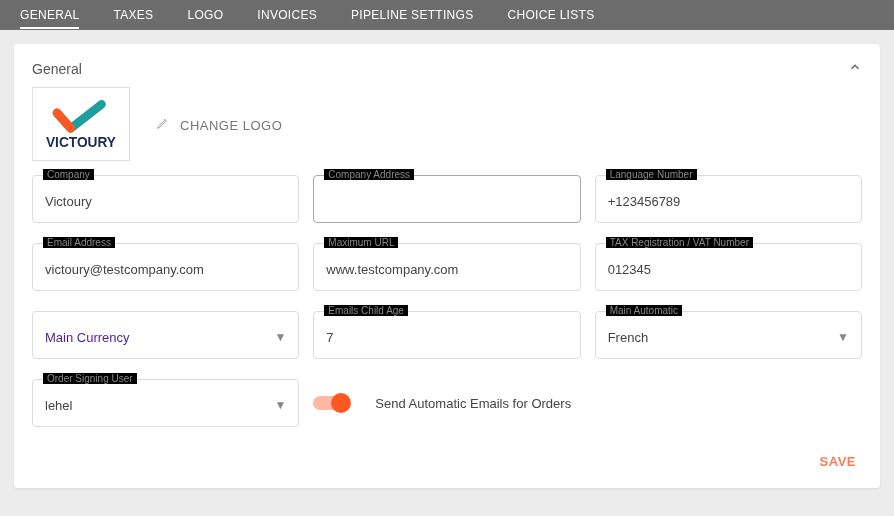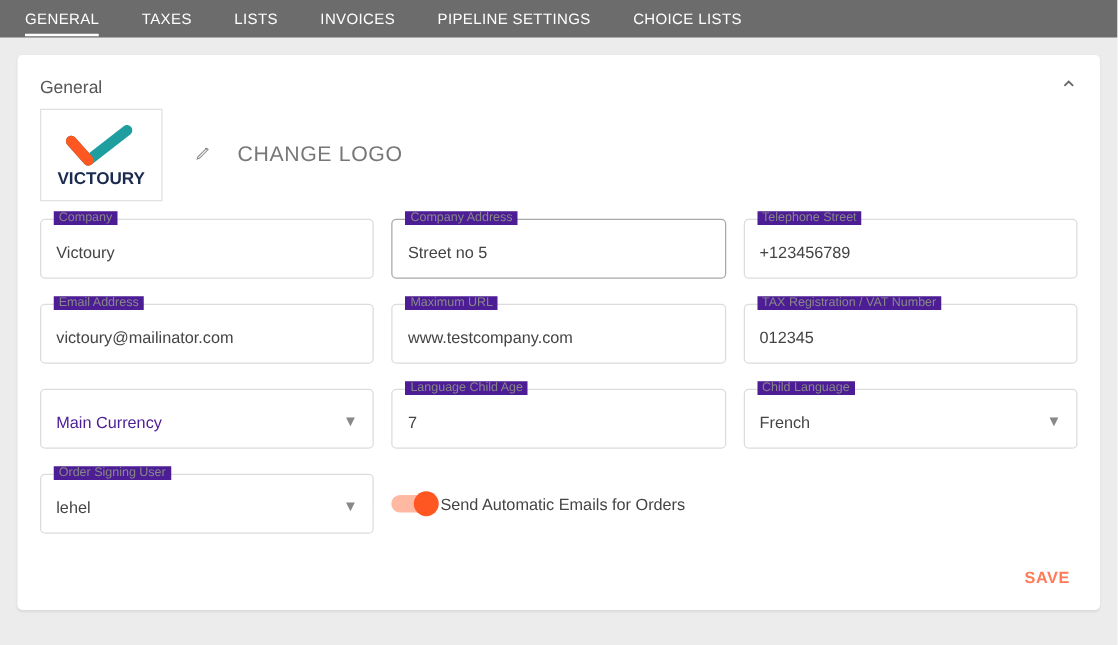--- a/index.html
+++ b/index.html
@@ -61,23 +61,23 @@
     height: 74px;
     border: 1px solid #e0e0e0;
     display: flex;
     align-items: center;
     justify-content: center;
   }
   .logo-svg { width: 86px; height: 60px; }
   .change-logo {
     display: flex;
     align-items: flex-end;
-    gap: 20px;
+    gap: 10px;
     color: #777;
-    font-size: 17px;
+    font-size: 13px;
     letter-spacing: 0.5px;
     cursor: pointer;
   }
   .grid {
     display: grid;
     grid-template-columns: repeat(3, 1fr);
     gap: 20px 14px;
   }
   .field {
     position: relative;
@@ -86,41 +86,41 @@
     padding: 14px 12px 10px;
     height: 48px;
     display: flex;
     align-items: center;
   }
   .field.hl { border: 1px solid #a8a8a8; }
   .field-label {
     position: absolute;
     top: -7px;
     left: 10px;
-    background: #4c1d95;
+    background: #000000;
     padding: 0 4px;
     font-size: 10px;
     color: #888;
   }
   .field-value {
     font-size: 13px;
     color: #444;
     width: 100%;
   }
   .field-placeholder { color: #4c1d95; }
   .field .chev {
     position: absolute;
     right: 12px;
     color: #888;
     font-size: 12px;
   }
   .toggle-row {
     display: flex;
     align-items: center;
-    gap: 3px;
+    gap: 26px;
     height: 48px;
     text-align: center;
   }
   .toggle {
     width: 36px;
     height: 14px;
     background: #ffb9a3;
     border-radius: 8px;
     position: relative;
     cursor: pointer;
@@ -151,21 +151,21 @@
   }
   .chev-up {}
   .pencil-svg { width: 14px; height: 14px; stroke: #888; fill: none; stroke-width: 1.4; }
 </style>
 </head>
 <body>
 
 <div class="topnav">
   <div class="topnav-item active">GENERAL</div>
   <div class="topnav-item">TAXES</div>
-  <div class="topnav-item">LISTS</div>
+  <div class="topnav-item">LOGO</div>
   <div class="topnav-item">INVOICES</div>
   <div class="topnav-item">PIPELINE SETTINGS</div>
   <div class="topnav-item">CHOICE LISTS</div>
 </div>
 
 <div class="page">
   <div class="card">
     <div class="card-head">
       <div class="card-title">General</div>
       <div class="chev-up">
@@ -195,51 +195,50 @@
     </div>
 
     <div class="grid">
 
       <div class="field">
         <span class="field-label">Company</span>
         <span class="field-value">Victoury</span>
       </div>
       <div class="field hl">
         <span class="field-label">Company Address</span>
-        <span class="field-value">Street no 5</span>
-      </div>
-      <div class="field">
-        <span class="field-label">Telephone Street</span>
+      </div>
+      <div class="field">
+        <span class="field-label">Language Number</span>
         <span class="field-value">+123456789</span>
       </div>
 
       <div class="field">
         <span class="field-label">Email Address</span>
-        <span class="field-value">victoury@mailinator.com</span>
+        <span class="field-value">victoury@testcompany.com</span>
       </div>
       <div class="field">
         <span class="field-label">Maximum URL</span>
         <span class="field-value">www.testcompany.com</span>
       </div>
       <div class="field">
         <span class="field-label">TAX Registration / VAT Number</span>
         <span class="field-value">012345</span>
       </div>
 
       <div class="field">
         <span class="field-value field-placeholder">Main Currency</span>
         <span class="chev">▼</span>
       </div>
       <div class="field">
-        <span class="field-label">Language Child Age</span>
+        <span class="field-label">Emails Child Age</span>
         <span class="field-value">7</span>
       </div>
 
       <div class="field">
-        <span class="field-label">Child Language</span>
+        <span class="field-label">Main Automatic</span>
         <span class="field-value">French</span>
         <span class="chev">▼</span>
       </div>
       <div class="field">
         <span class="field-label">Order Signing User</span>
         <span class="field-value">lehel</span>
         <span class="chev">▼</span>
       </div>
       <div class="toggle-row">
         <div class="toggle">

